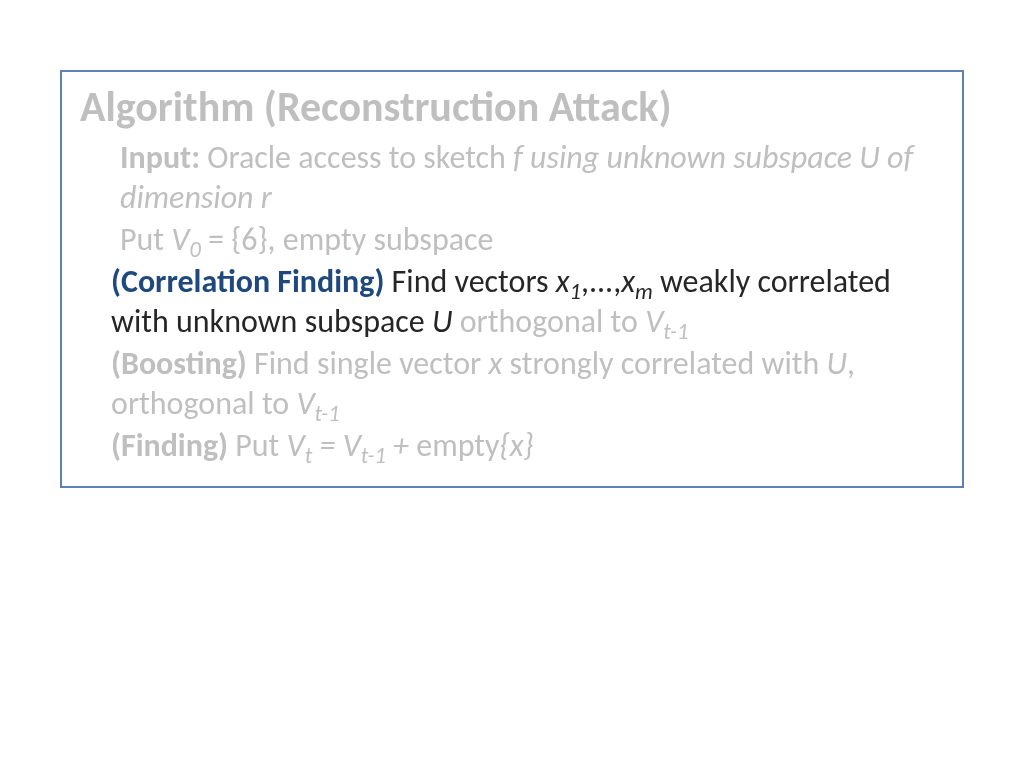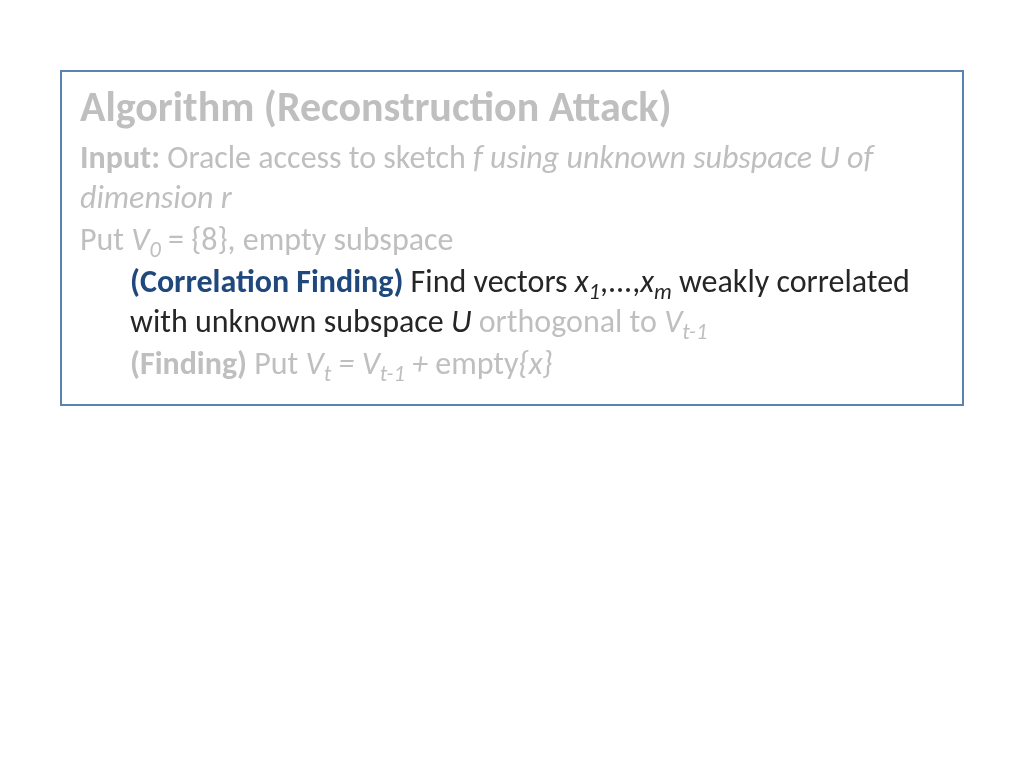--- a/index.html
+++ b/index.html
@@ -28,51 +28,55 @@
     font-weight: bold;
     color: #BFBFBF;
     line-height: 1.1;
     margin-bottom: 8px;
   }
   .line {
     font-size: 32px;
     line-height: 1.25;
     color: #BFBFBF;
     margin-bottom: 2px;
+    margin-left: 40px;
   }
   .indent {
-    margin-left: 50px;
+    margin-left: 31px;
   }
   .bold { font-weight: bold; }
   .italic { font-style: italic; }
   .dark { color: #262626; }
   .dark-bold { color: #1F497D; font-weight: bold; }
   sub { font-size: 0.7em; line-height: 0; vertical-align: baseline; position: relative; top: 0.3em; }
 </style>
 </head>
 <body>
 
 <div class="slide">
   <div class="box">
 
     <div class="title">Algorithm (Reconstruction Attack)</div>
 
     <div class="line">
       <span class="bold">Input:</span><span> Oracle access to sketch </span><span class="italic">f using unknown subspace U of dimension r</span>
     </div>
 
     <div class="line">
-      <span>Put </span><span class="italic">V</span><sub class="italic">0</sub><span> = {8}, empty subspace</span>
+      <span>Put </span><span class="italic">V</span><sub class="italic">0</sub><span> = {6}, empty subspace</span>
     </div>
 
 
     <div class="line indent">
       <span class="dark-bold">(Correlation Finding)</span><span class="dark"> Find vectors </span><span class="dark italic">x</span><sub class="dark italic">1</sub><span class="dark">,...,</span><span class="dark italic">x</span><sub class="dark italic">m</sub><span class="dark"> weakly correlated with unknown subspace </span><span class="dark italic">U</span><span> orthogonal to </span><span class="italic">V</span><sub class="italic">t-1</sub>
     </div>
 
+    <div class="line indent">
+      <span class="bold">(Boosting)</span><span> Find single vector </span><span class="italic">x</span><span> strongly correlated with </span><span class="italic">U</span><span>, orthogonal to </span><span class="italic">V</span><sub class="italic">t-1</sub>
+    </div>
 
     <div class="line indent">
       <span class="bold">(Finding)</span><span> Put </span><span class="italic">V</span><sub class="italic">t</sub><span class="italic"> = </span><span class="italic">V</span><sub class="italic">t-1</sub><span class="italic"> + </span><span>empty</span><span class="italic">{x}</span>
     </div>
 
 
   </div>
 </div>
 
 </body></html>

